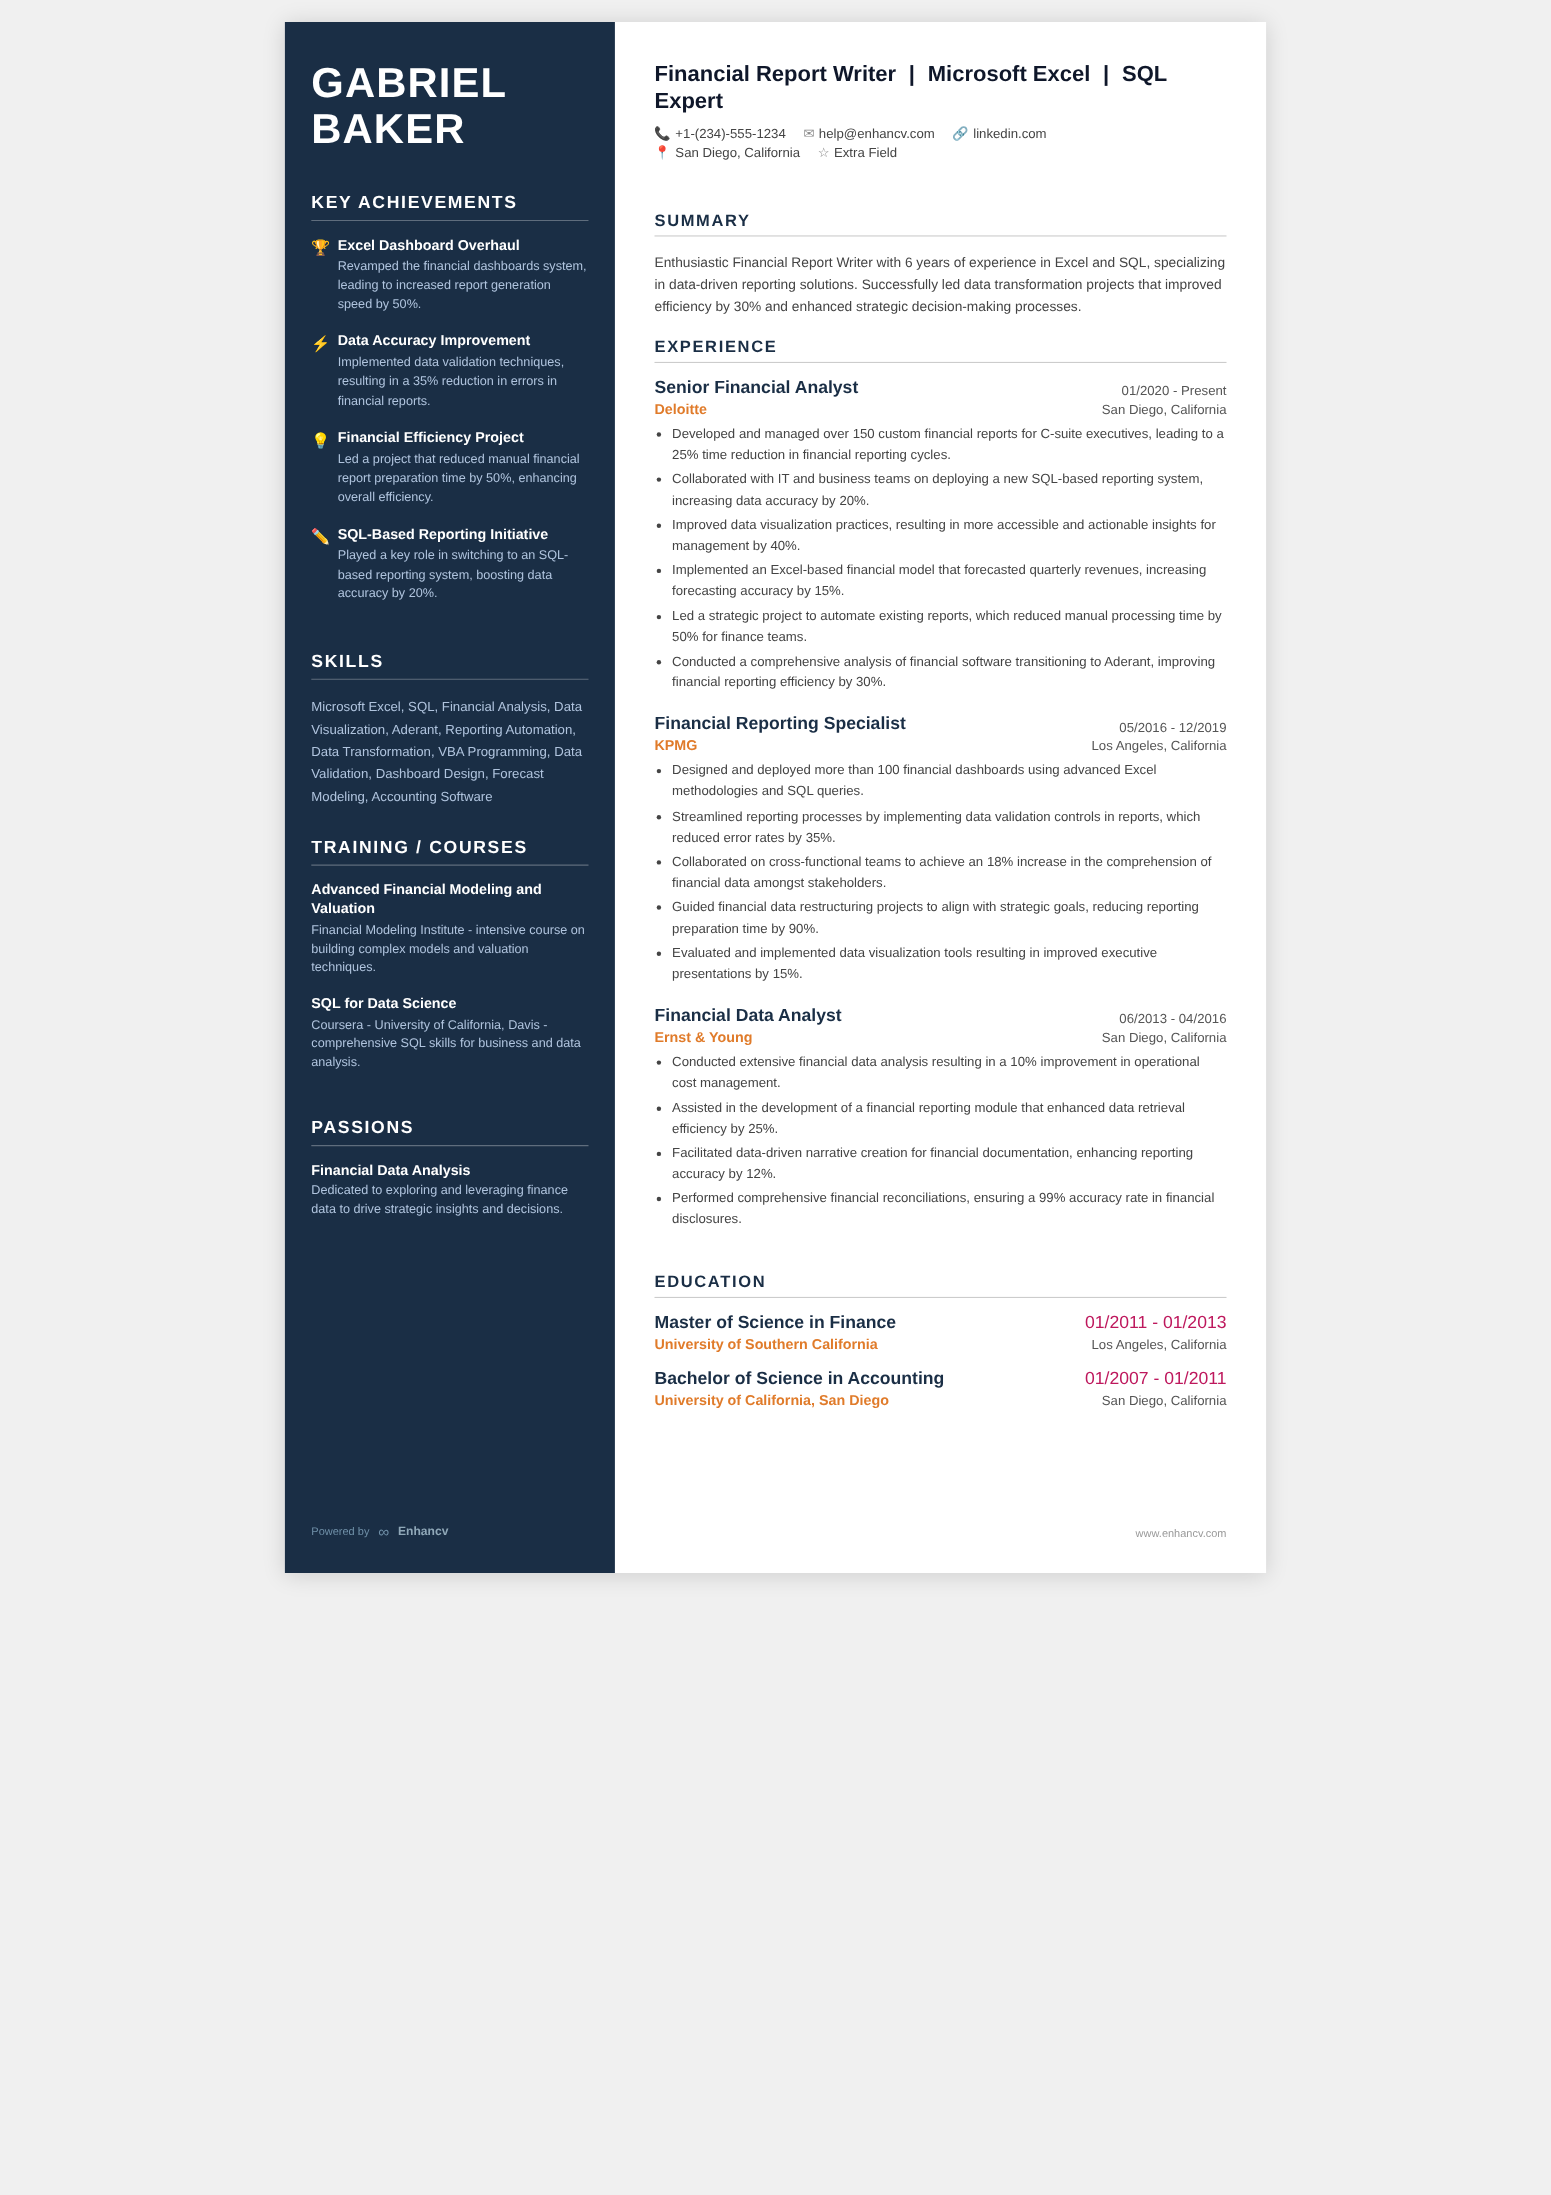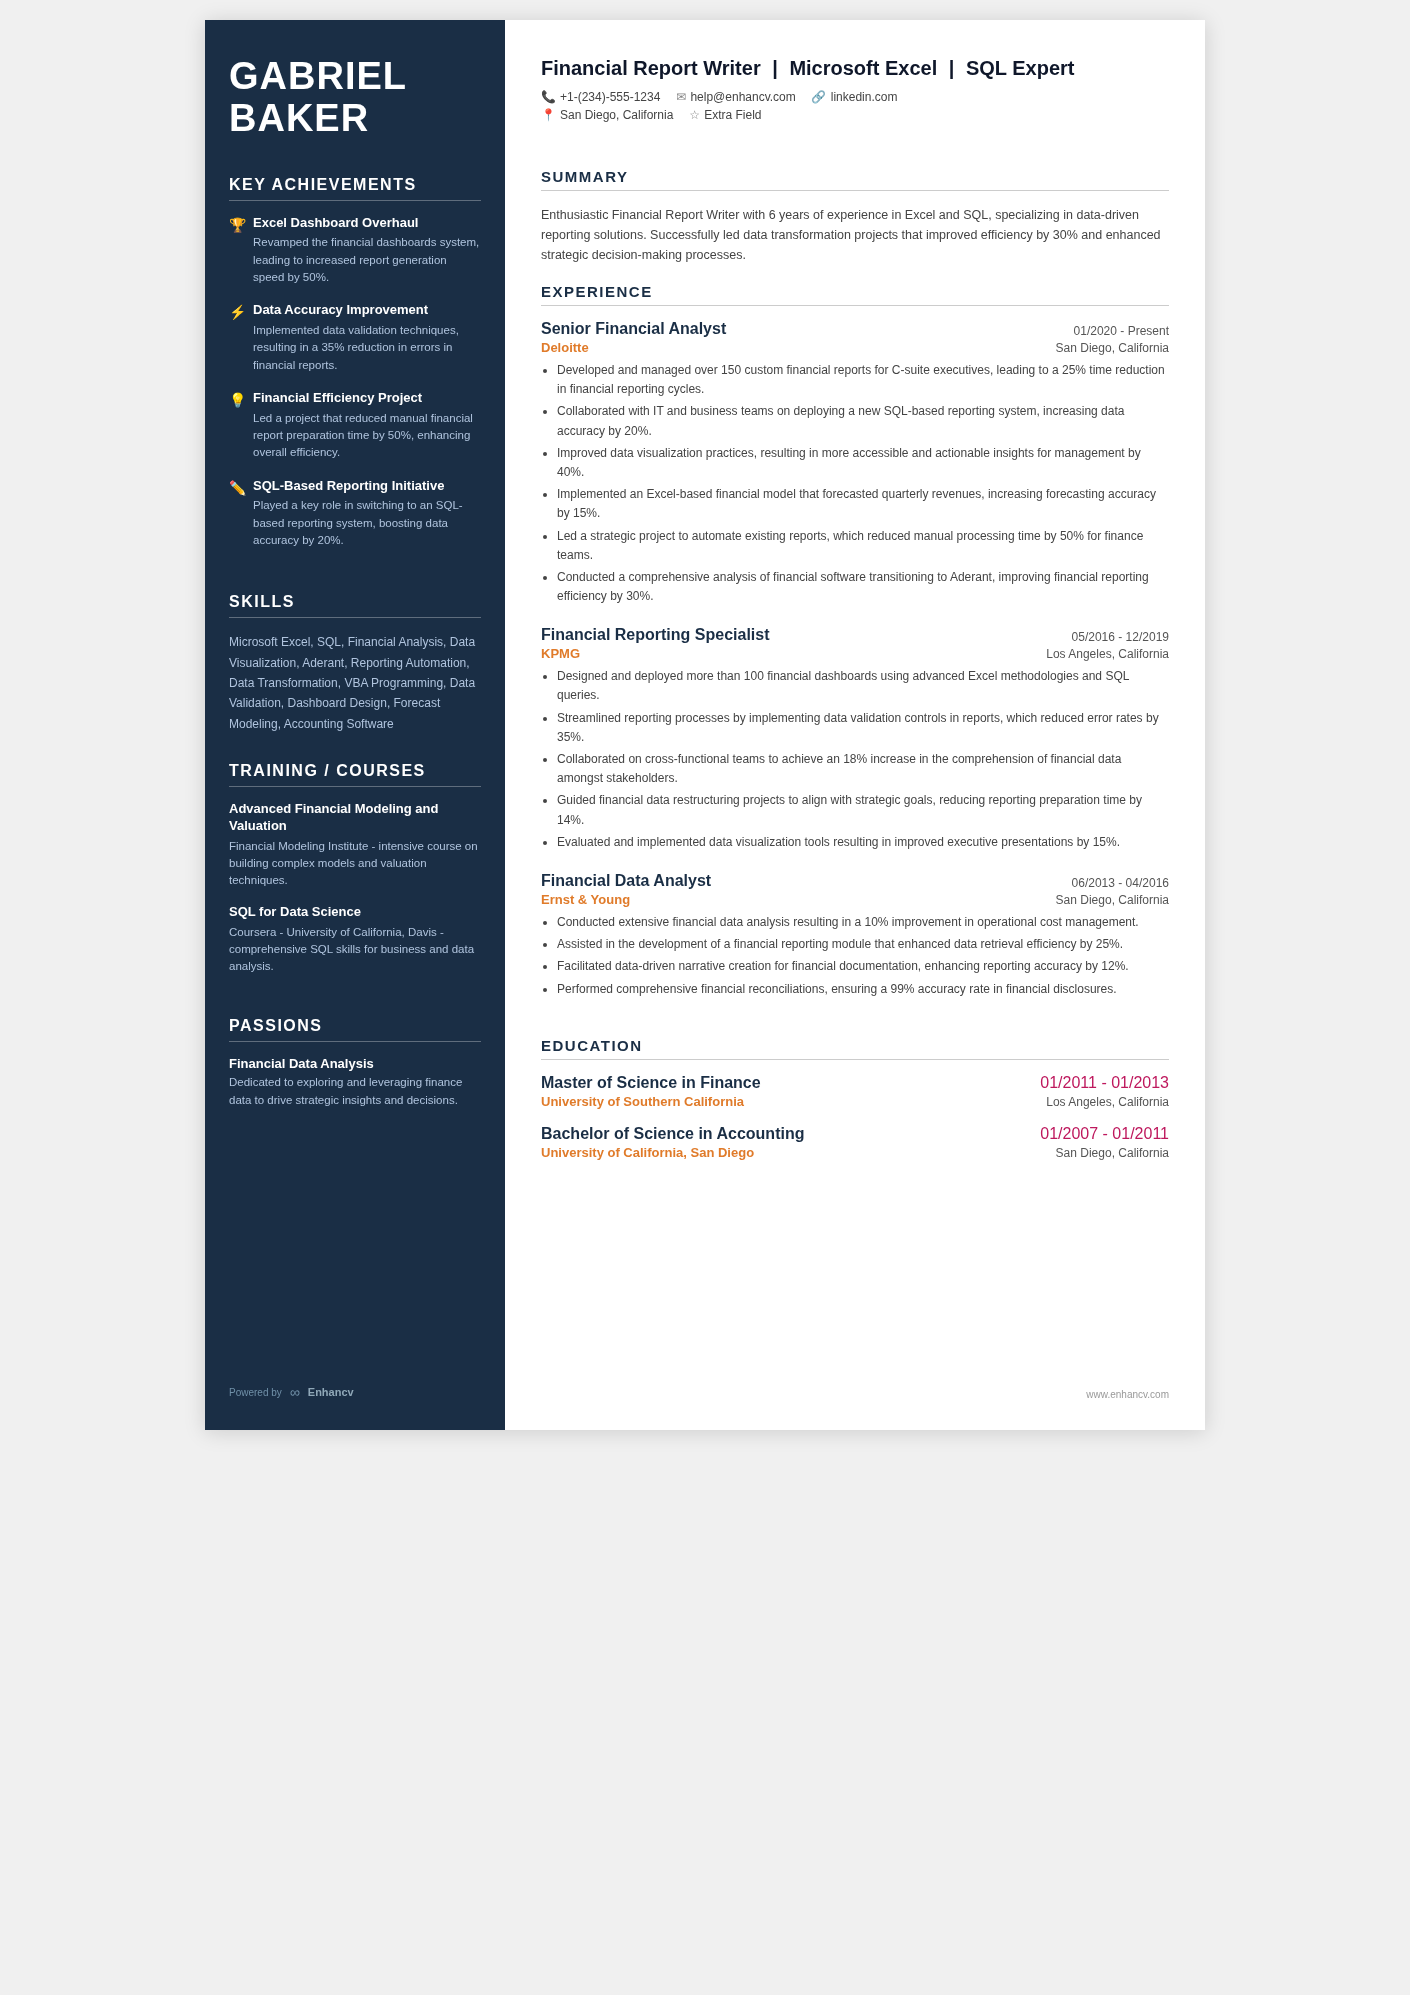--- a/index.html
+++ b/index.html
@@ -6,21 +6,21 @@
     body {
       font-family: 'Arial', sans-serif;
       background: #f0f0f0;
       display: flex;
       justify-content: center;
       align-items: flex-start;
       min-height: 100vh;
       padding: 20px;
     }
     .resume {
-      width: 1000px;
+      width: 892px;
       min-height: 1410px;
       background: white;
       display: flex;
       flex-direction: row;
       box-shadow: 0 2px 20px rgba(0,0,0,0.15);
     }
     
     .sidebar {
       width: 300px;
       min-width: 300px;
@@ -431,21 +431,21 @@
       <span class="exp-dates">05/2016 - 12/2019</span>
     </div>
     <div class="exp-subrow">
       <span class="exp-company">KPMG</span>
       <span class="exp-location">Los Angeles, California</span>
     </div>
     <ul class="exp-bullets">
               <li>Designed and deployed more than 100 financial dashboards using advanced Excel methodologies and SQL queries.</li>
               <li>Streamlined reporting processes by implementing data validation controls in reports, which reduced error rates by 35%.</li>
               <li>Collaborated on cross-functional teams to achieve an 18% increase in the comprehension of financial data amongst stakeholders.</li>
-              <li>Guided financial data restructuring projects to align with strategic goals, reducing reporting preparation time by 14%.</li>
+              <li>Guided financial data restructuring projects to align with strategic goals, reducing reporting preparation time by 90%.</li>
               <li>Evaluated and implemented data visualization tools resulting in improved executive presentations by 15%.</li>
             </ul>
   </div>
           <div class="experience-item">
     <div class="exp-header">
       <span class="exp-title">Financial Data Analyst</span>
       <span class="exp-dates">06/2013 - 04/2016</span>
     </div>
     <div class="exp-subrow">
       <span class="exp-company">Ernst &amp; Young</span>

